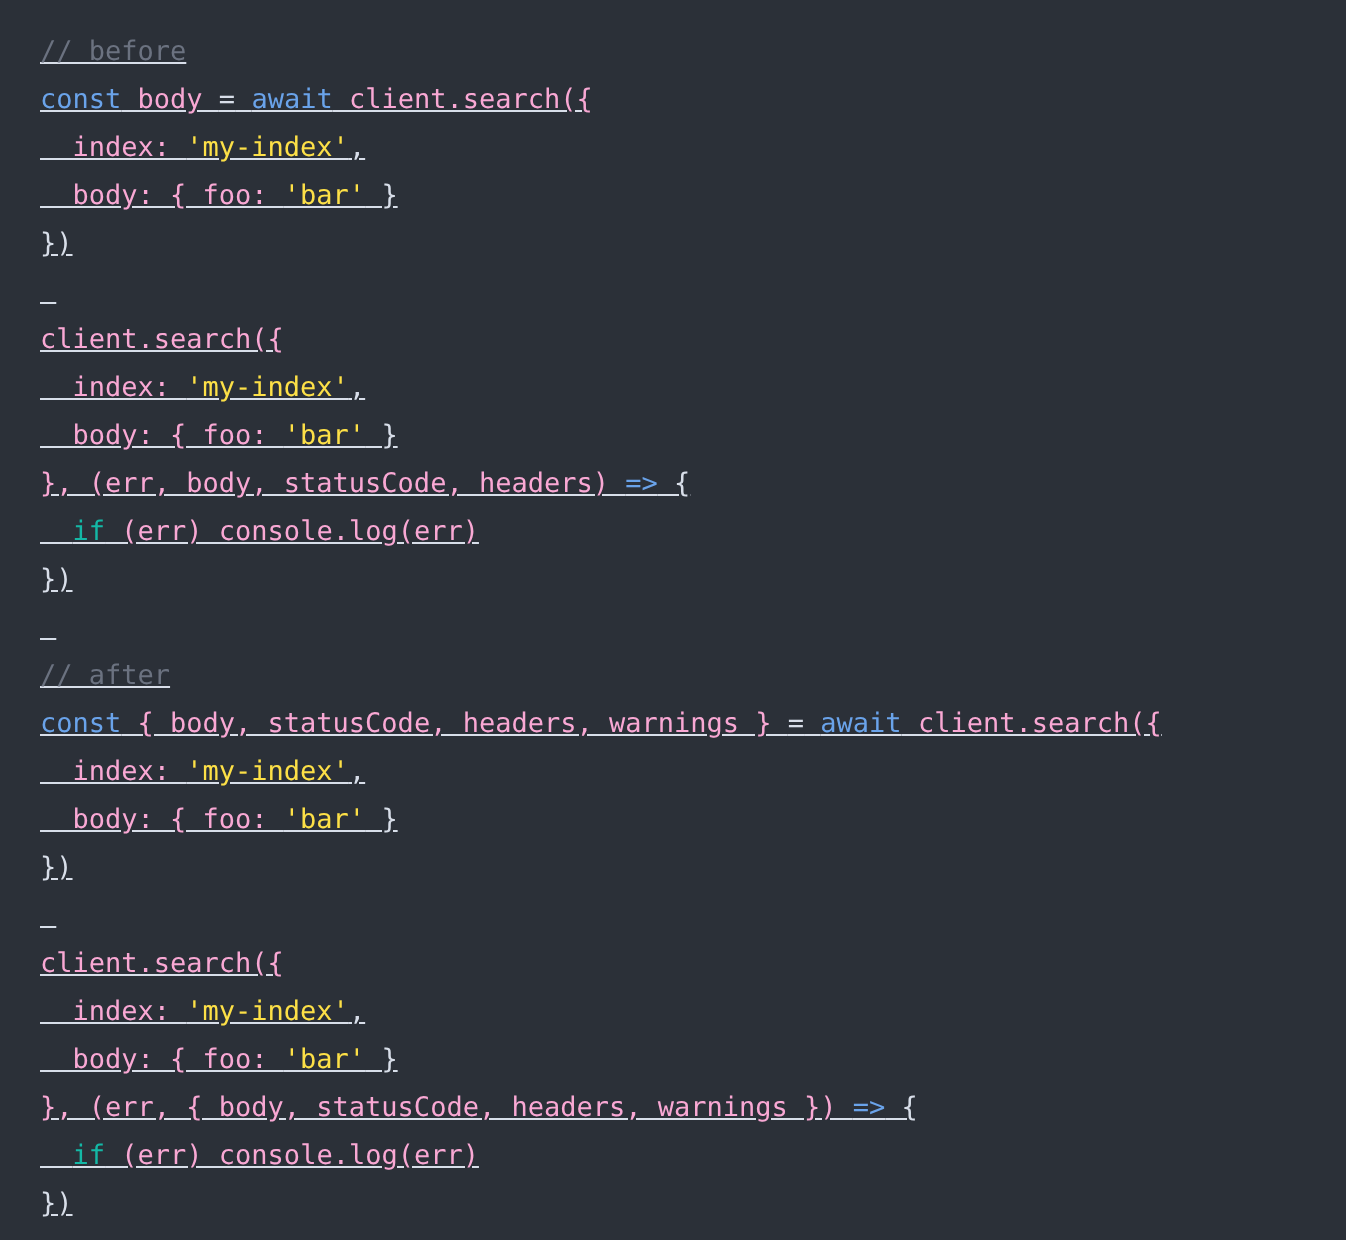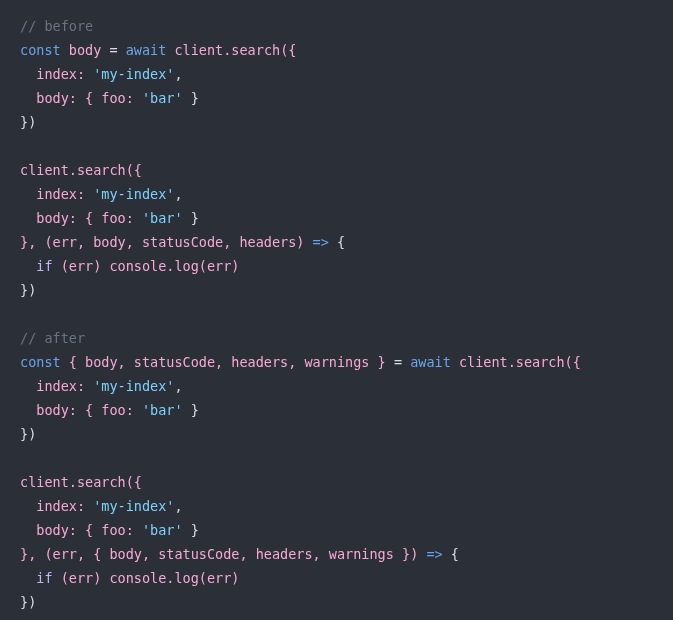--- a/index.html
+++ b/index.html
@@ -5,25 +5,25 @@
   * { margin: 0; padding: 0; box-sizing: border-box; }
   body {
     background: #2b3038;
     font-family: "Consolas", "Menlo", "Monaco", monospace;
     font-size: 13.5px;
     line-height: 24px;
     color: #d8dee9;
     padding: 14px 20px;
     width: 673px;
   }
-  pre { white-space: pre; display: block; }
+  pre { white-space: pre; display: block; text-decoration: underline; }
   .cmt { color: #6b7280; }
   .kw  { color: #6aa3ea; }   
-  .kw2 { color: #c4b5fd; }   
+  .kw2 { color: #14b8a6; }   
   .ident { color: #f9a8d4; }
-  .str { color: #7dd3fc; }
+  .str { color: #fde047; }
   .punct { color: #d8dee9; }
   .op { color: #d8dee9; }
 </style>
 </head>
 <body>
 
 <pre id="code-block"><div><span class="cmt">// before</span></div><div><span class="kw">const</span><span class="ident"> body </span><span class="op">=</span><span class="ident"> </span><span class="kw">await</span><span class="ident"> client.search({</span></div><div><span class="ident">  index: </span><span class="str">'my-index'</span><span class="punct">,</span></div><div><span class="ident">  body: { foo: </span><span class="str">'bar'</span><span class="punct"> }</span></div><div><span class="punct">})</span></div><div>&nbsp;</div><div><span class="ident">client.search({</span></div><div><span class="ident">  index: </span><span class="str">'my-index'</span><span class="punct">,</span></div><div><span class="ident">  body: { foo: </span><span class="str">'bar'</span><span class="punct"> }</span></div><div><span class="ident">}, (err, body, statusCode, headers) </span><span class="kw">=&gt;</span><span class="punct"> {</span></div><div><span class="ident">  </span><span class="kw2">if</span><span class="ident"> (err) console.log(err)</span></div><div><span class="punct">})</span></div><div>&nbsp;</div><div><span class="cmt">// after</span></div><div><span class="kw">const</span><span class="ident"> { body, statusCode, headers, warnings } </span><span class="op">=</span><span class="ident"> </span><span class="kw">await</span><span class="ident"> client.search({</span></div><div><span class="ident">  index: </span><span class="str">'my-index'</span><span class="punct">,</span></div><div><span class="ident">  body: { foo: </span><span class="str">'bar'</span><span class="punct"> }</span></div><div><span class="punct">})</span></div><div>&nbsp;</div><div><span class="ident">client.search({</span></div><div><span class="ident">  index: </span><span class="str">'my-index'</span><span class="punct">,</span></div><div><span class="ident">  body: { foo: </span><span class="str">'bar'</span><span class="punct"> }</span></div><div><span class="ident">}, (err, { body, statusCode, headers, warnings }) </span><span class="kw">=&gt;</span><span class="punct"> {</span></div><div><span class="ident">  </span><span class="kw2">if</span><span class="ident"> (err) console.log(err)</span></div><div><span class="punct">})</span></div></pre>
 
 </body></html>

